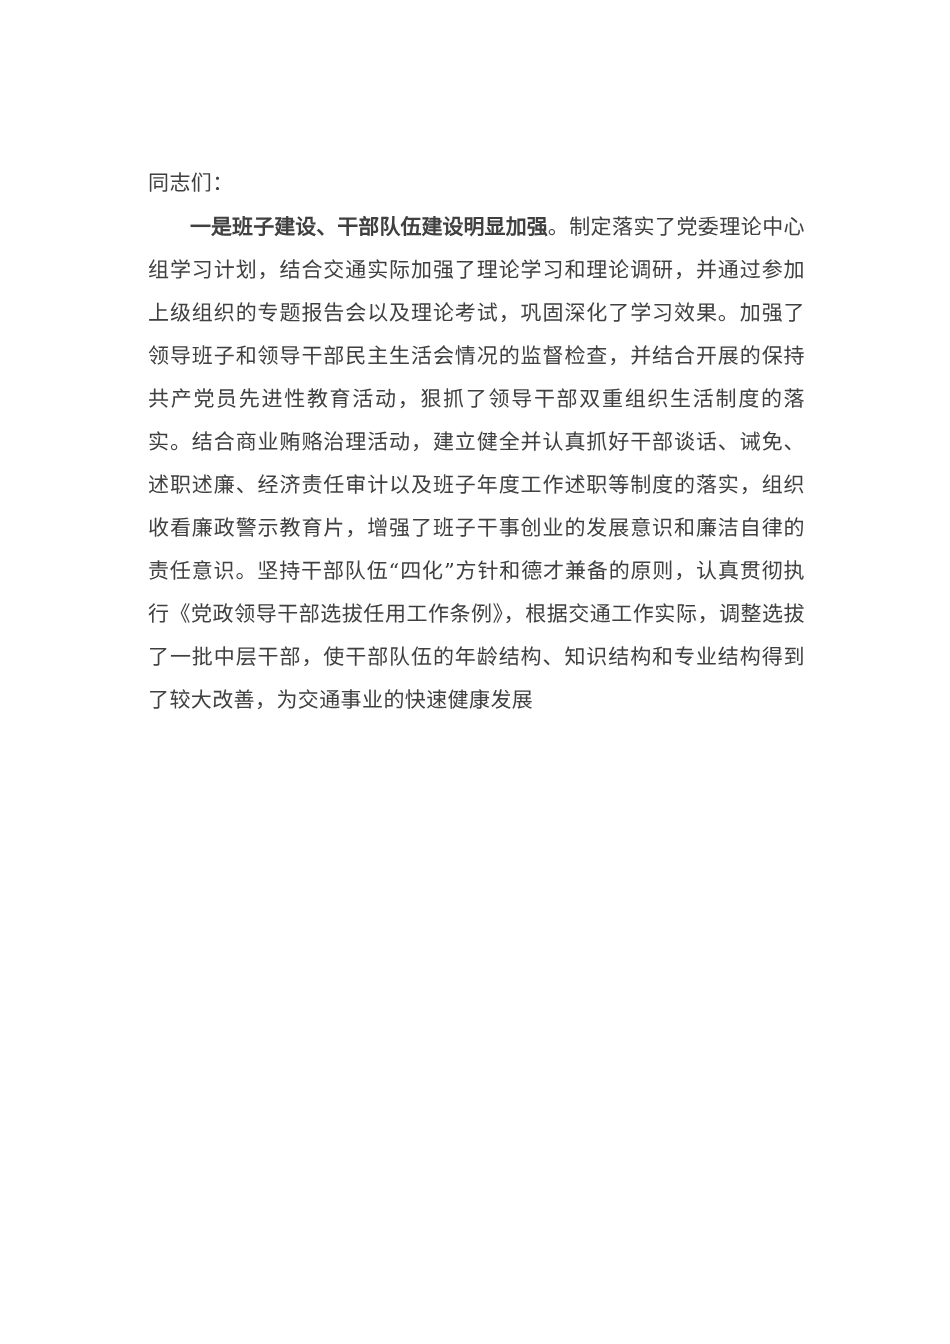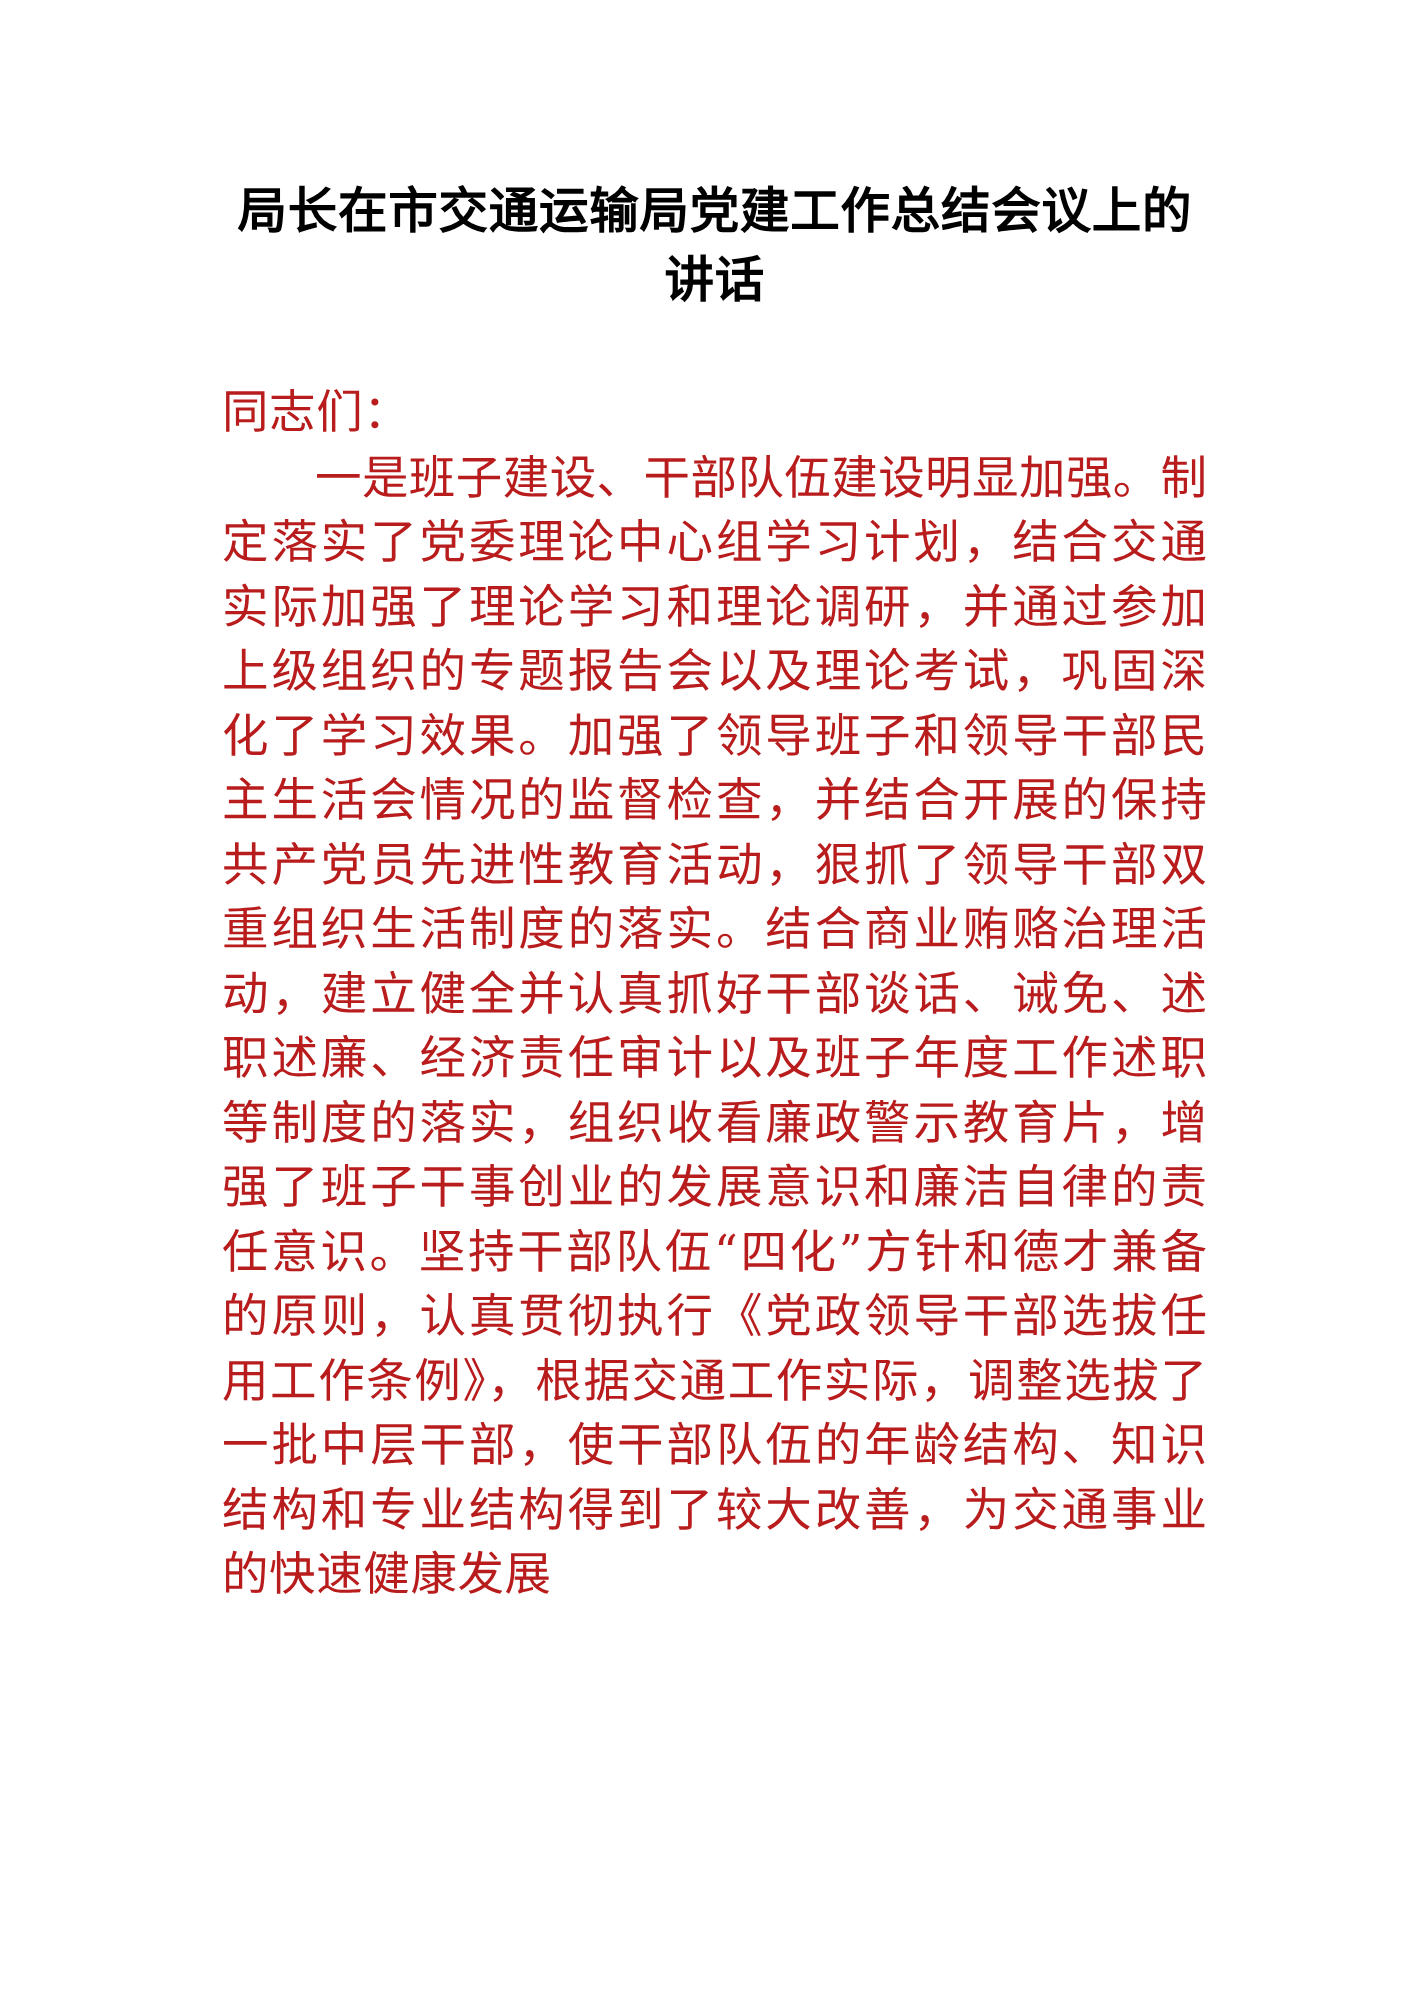--- a/index.html
+++ b/index.html
@@ -37,48 +37,47 @@
     margin: 0 0 0 0;
     word-break: break-all;
   }
 
   .body-block {
     margin-top: 44px;
   }
 
   p.para {
     font-family: "DejaVu Serif", "Liberation Serif", serif;
-    font-size: 31px;
+    font-size: 21px;
     line-height: 43px;
-    color: #b91c1c;
+    color: #404040;
     margin: 0;
     text-align: justify;
     text-justify: inter-character;
     word-break: break-all;
     letter-spacing: 0.4px;
   }
 
   p.indent {
     text-indent: 2em;
   }
 
   .lead-bold {
     font-family: "Liberation Sans", "DejaVu Sans", sans-serif;
-    font-weight: 400;
+    font-weight: 700;
     letter-spacing: 0px;
   }
 </style>
 </head>
 <body>
 
 <div class="page">
 
   <div class="content">
 
-    <h1 class="doc-title">局长在市交通运输局党建工作总结会议上的讲话</h1>
 
     <div class="body-block">
 
       <p class="para">同志们：</p>
 
 
       <p class="para indent"><span class="lead-bold">一是班子建设、干部队伍建设明显加强</span><span>。制定落实了党委理论中心组学习计划，结合交通实际加强了理论学习和理论调研，并通过参加上级组织的专题报告会以及理论考试，巩固深化了学习效果。加强了领导班子和领导干部民主生活会情况的监督检查，并结合开展的保持共产党员先进性教育活动，狠抓了领导干部双重组织生活制度的落实。结合商业贿赂治理活动，建立健全并认真抓好干部谈话、诫免、述职述廉、经济责任审计以及班子年度工作述职等制度的落实，组织收看廉政警示教育片，增强了班子干事创业的发展意识和廉洁自律的责任意识。坚持干部队伍“四化”方针和德才兼备的原则，认真贯彻执行《党政领导干部选拔任用工作条例》，根据交通工作实际，调整选拔了一批中层干部，使干部队伍的年龄结构、知识结构和专业结构得到了较大改善，为交通事业的快速健康发展</span></p>
 
     </div>
   </div>

